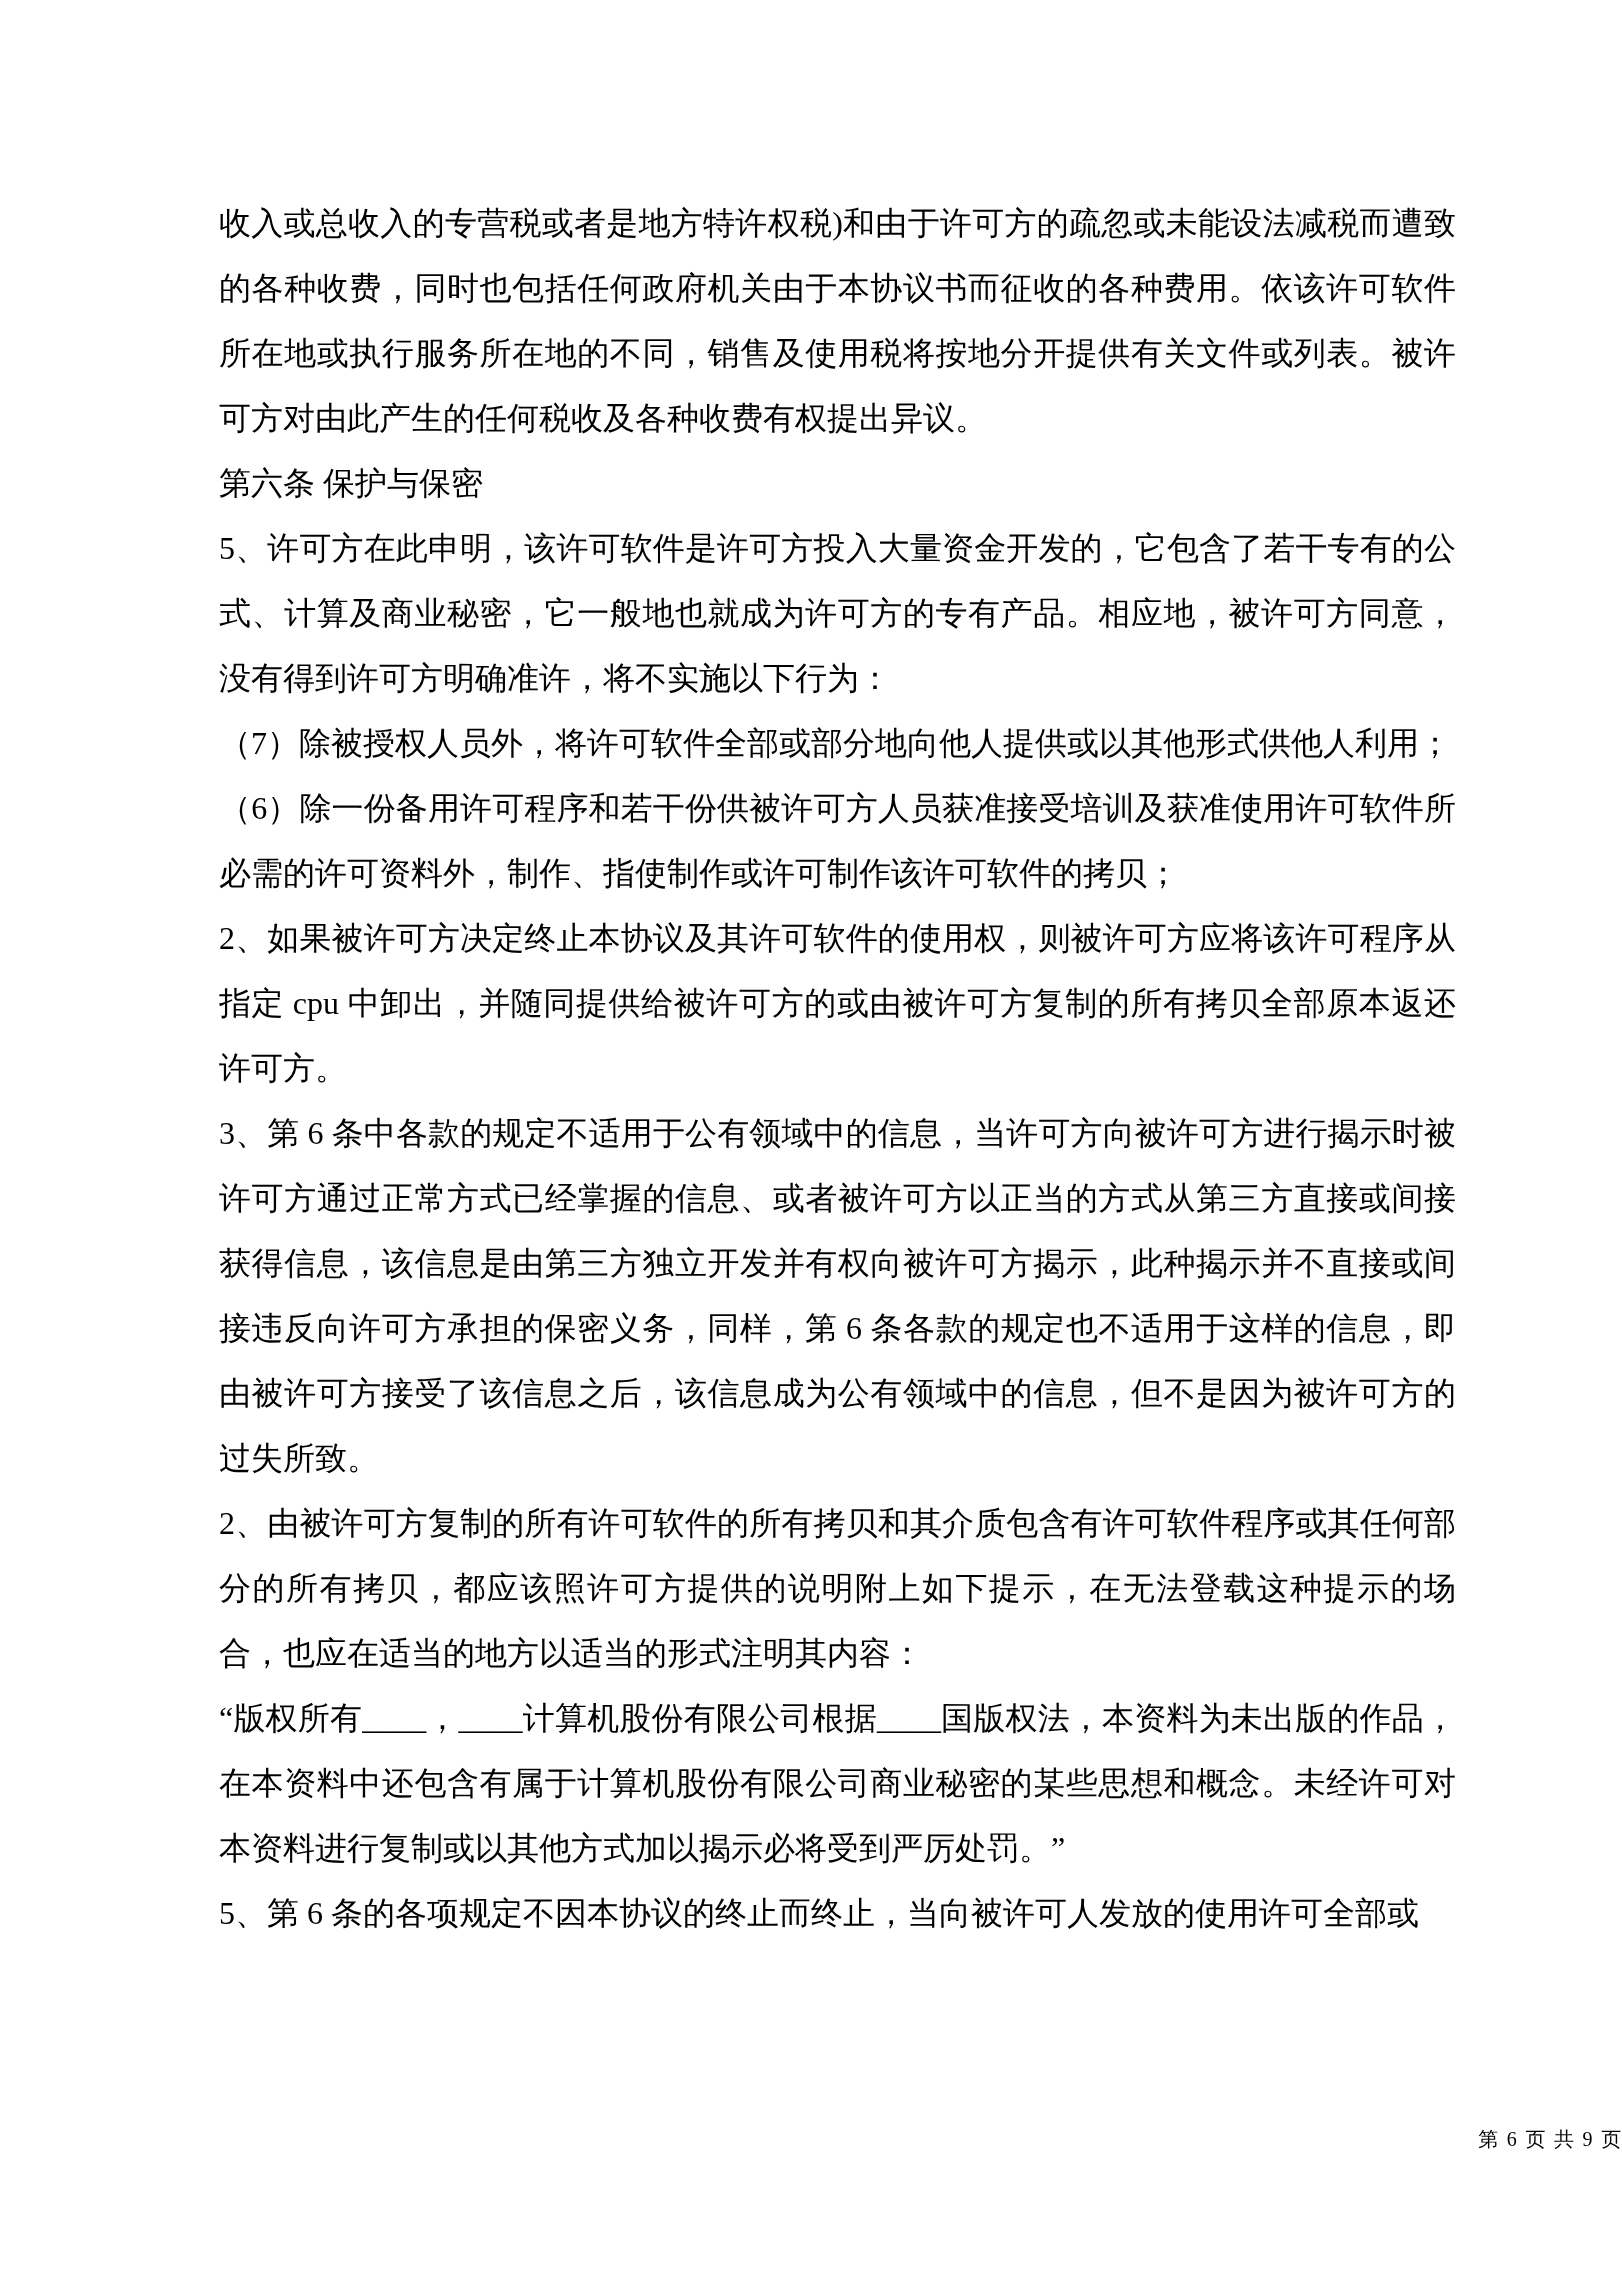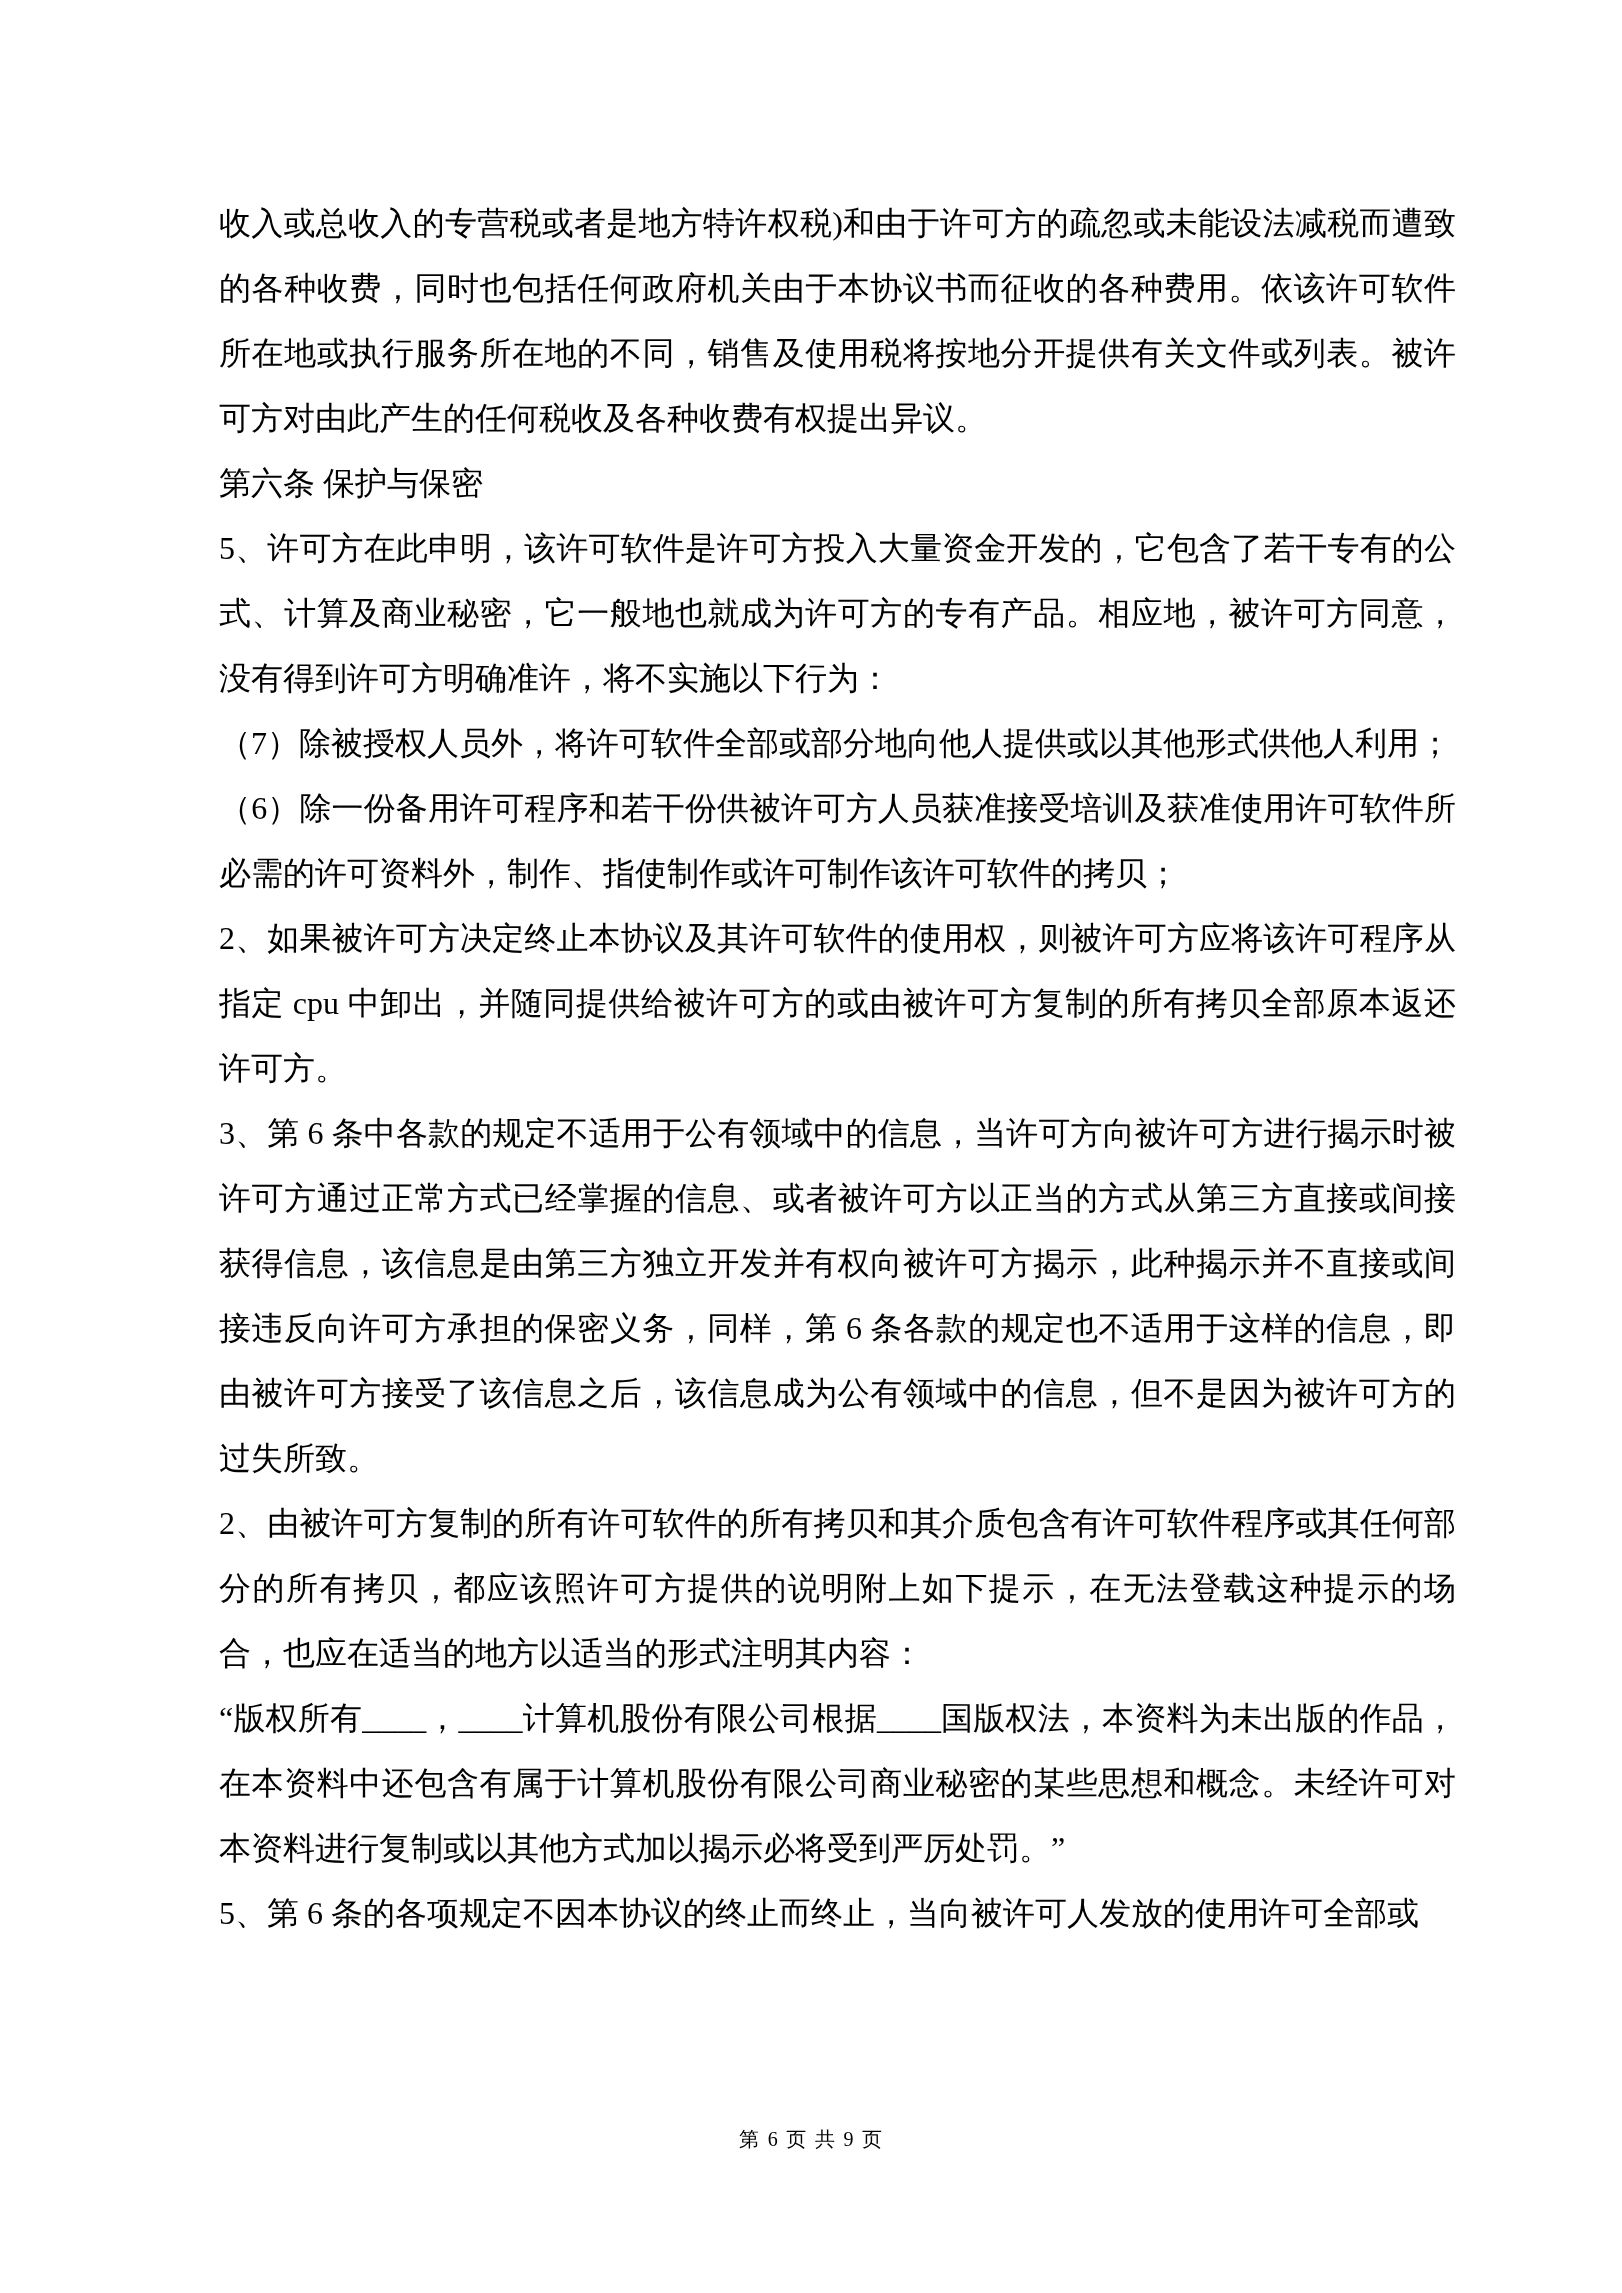--- a/index.html
+++ b/index.html
@@ -30,21 +30,21 @@
     }
     .doc-body p {
       margin: 0;
       padding: 0;
     }
     .page-footer {
       position: absolute;
       left: 0;
       top: 2126px;
       width: 100%;
-      text-align: center;
+      text-align: right;
       font-size: 20px;
       line-height: 27px;
       letter-spacing: 1.8px;
       color: #000000;
     }
   </style>
 </head>
 <body>
 
 <div class="page">

